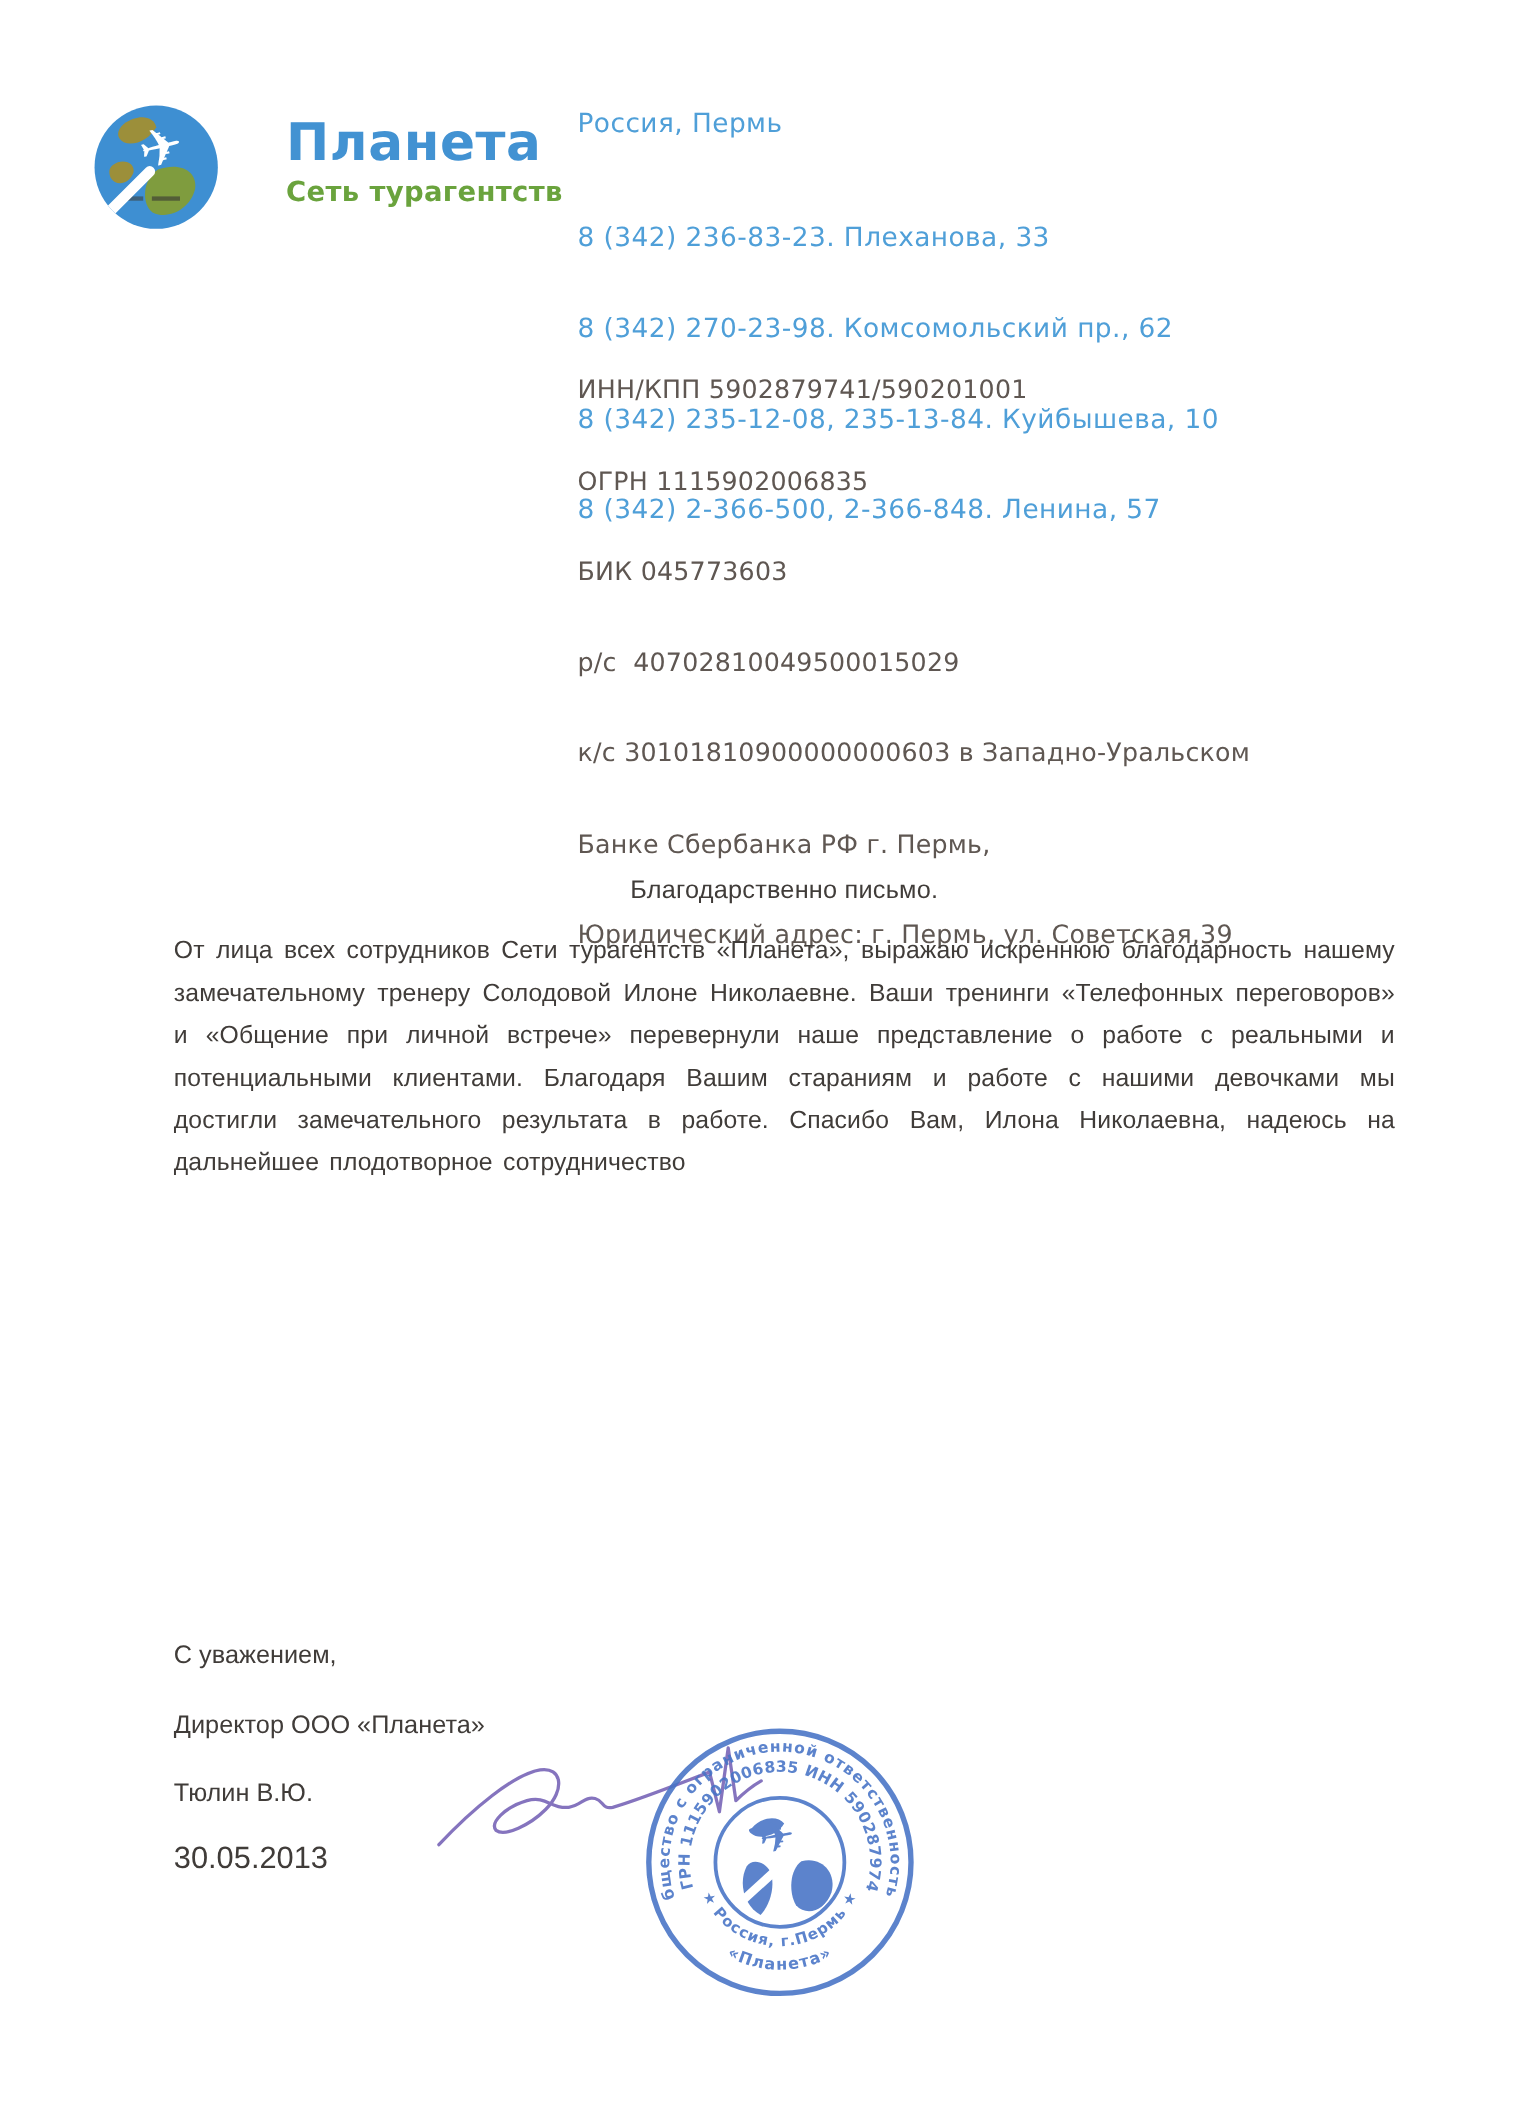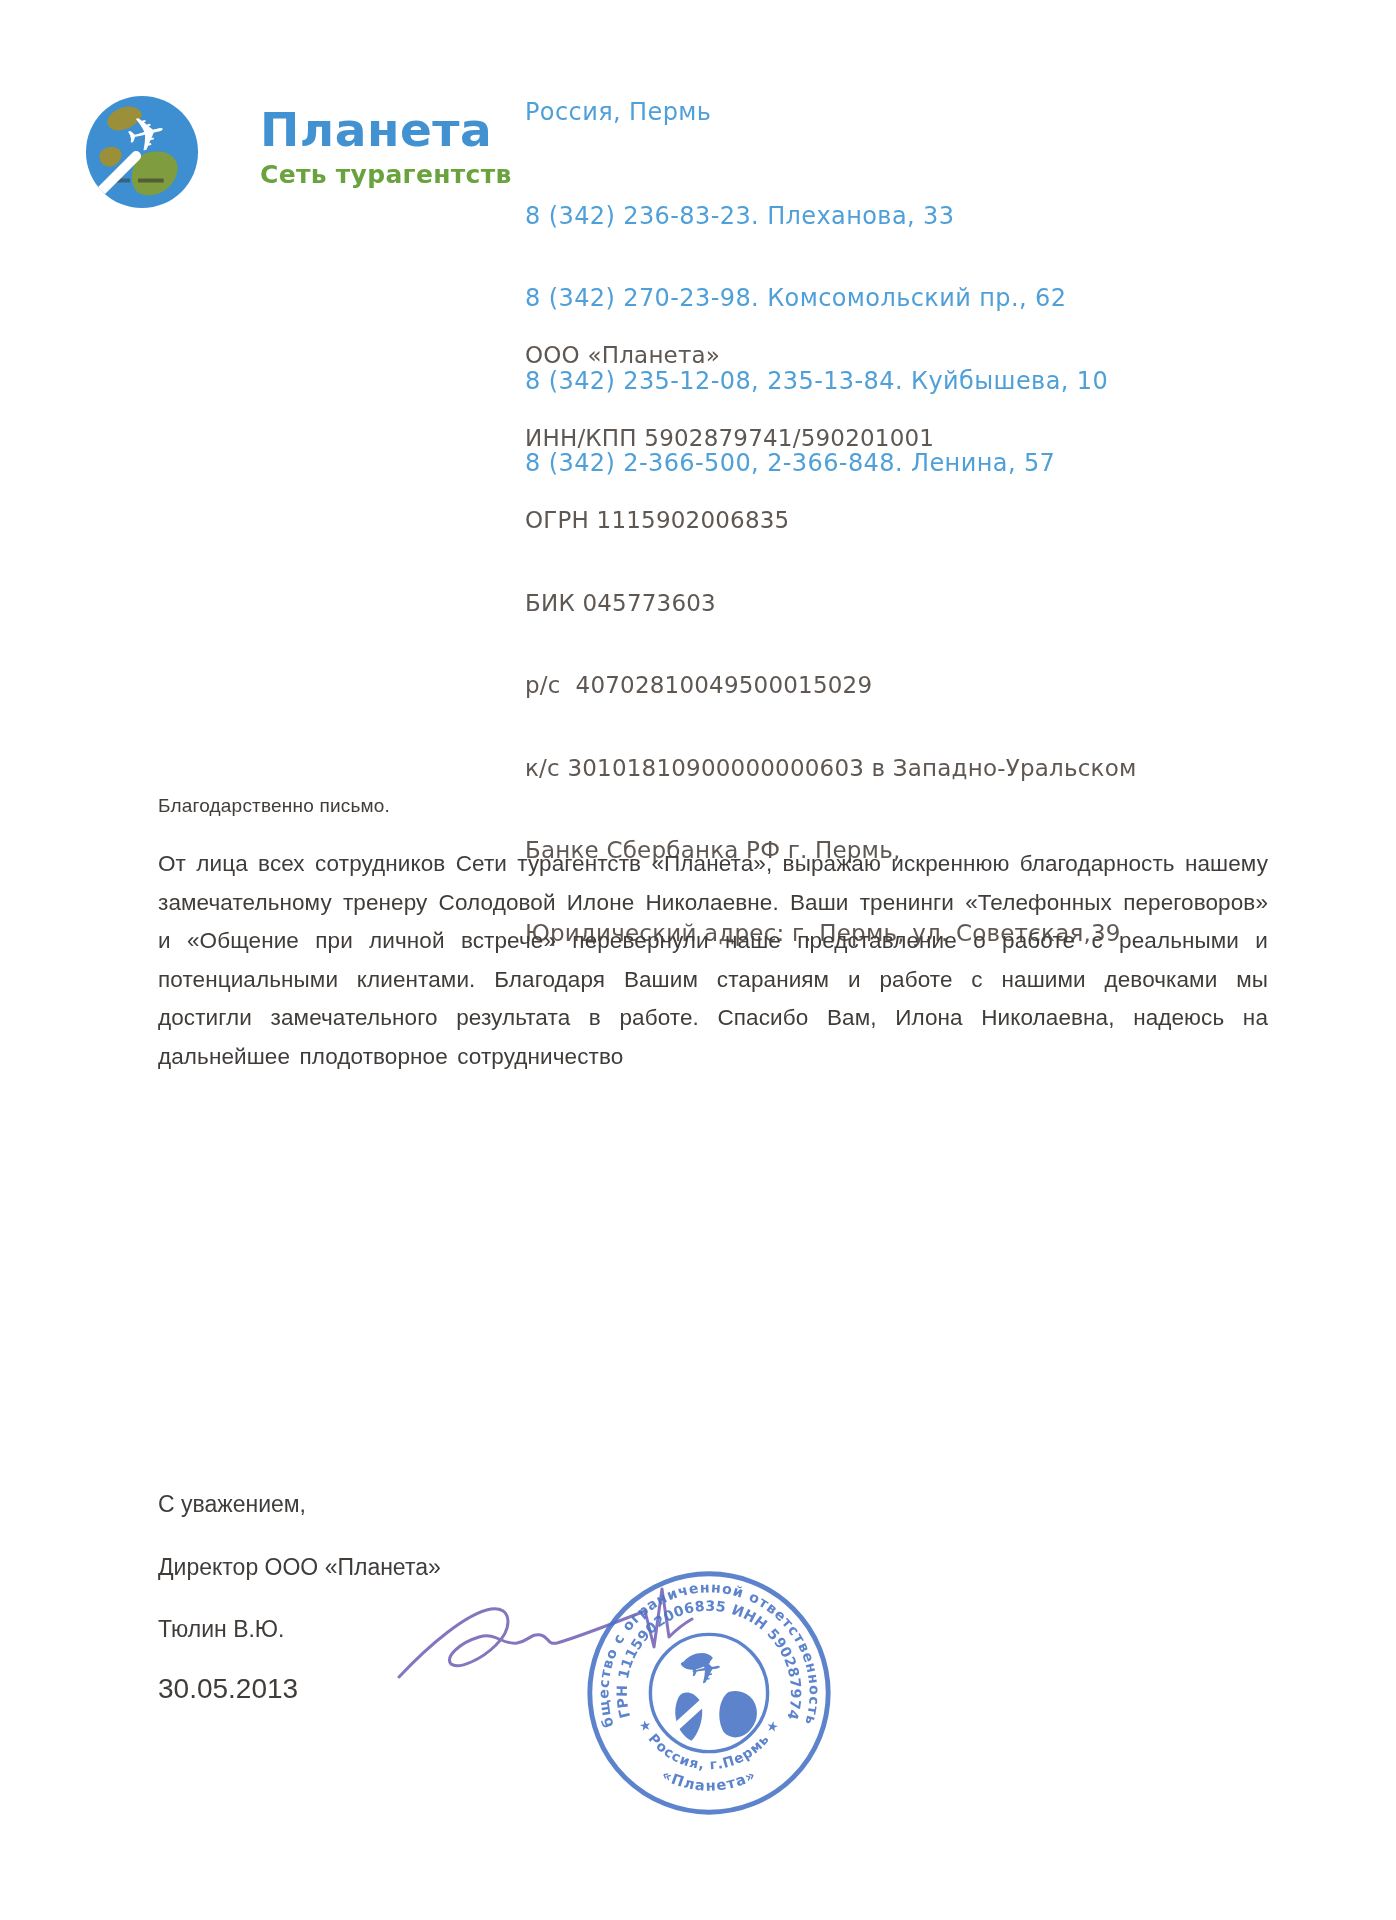--- a/index.html
+++ b/index.html
@@ -42,21 +42,21 @@
   .contact-block .line:first-child{margin-bottom:21px;}
   .company-block{
     position:absolute;left:525px;top:287px;
     font-family:"DejaVu Sans", sans-serif;
     font-size:23px;color:var(--company-gray);
     line-height:27.5px;letter-spacing:.2px;white-space:pre-wrap;
   }
   
   .letter-title{
     position:absolute;left:158px;top:795px;width:1110px;
-    text-align:left;font-size:19px;color:var(--ink);letter-spacing:.2px;
+    text-align:center;font-size:23px;color:var(--ink);letter-spacing:.2px;
   }
   .letter-body{
     position:absolute;left:158px;top:845px;width:1110px;
     font-size:22.5px;color:var(--ink);line-height:38.6px;
     text-align:justify;text-align-last:left;word-spacing:3px;letter-spacing:.1px;
   }
   
   .sig-block{position:absolute;left:158px;top:1492px;font-size:23px;color:var(--ink);}
   .sig-block .sig-line{line-height:24px;margin-bottom:39px;}
   .sig-block .sig-line:nth-child(2){margin-bottom:38px;}
@@ -107,21 +107,20 @@
 
   <div class="contact-block">
     <div class="line">Россия, Пермь</div>
     <div class="line">8 (342) 236-83-23. Плеханова, 33</div>
     <div class="line">8 (342) 270-23-98. Комсомольский пр., 62</div>
     <div class="line">8 (342) 235-12-08, 235-13-84. Куйбышева, 10</div>
     <div class="line">8 (342) 2-366-500, 2-366-848. Ленина, 57</div>
   </div>
 
   <div class="company-block">
-    <div class="line">ООО «Планета»</div>
     <div class="line">ИНН/КПП 5902879741/590201001</div>
     <div class="line">ОГРН 1115902006835</div>
     <div class="line">БИК 045773603</div>
     <div class="line">р/с  40702810049500015029</div>
     <div class="line">к/с 30101810900000000603 в Западно-Уральском</div>
     <div class="line">Банке Сбербанка РФ г. Пермь,</div>
     <div class="line">Юридический адрес: г. Пермь, ул. Советская,39</div>
   </div>
 
   <div class="letter-title">Благодарственно письмо.</div>

